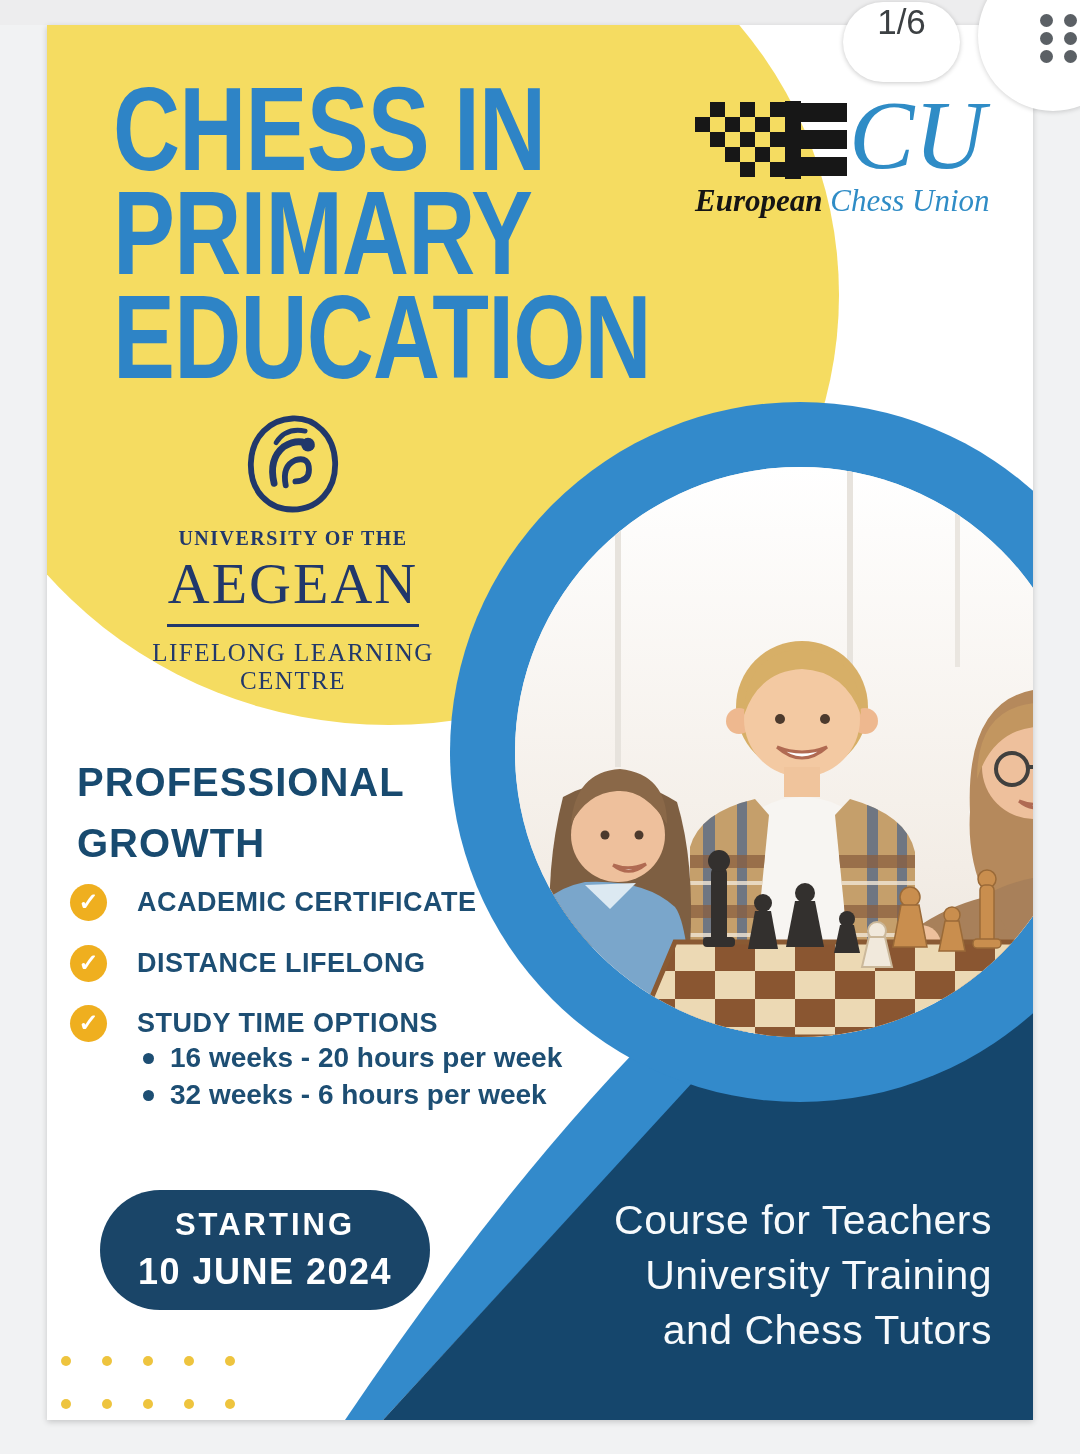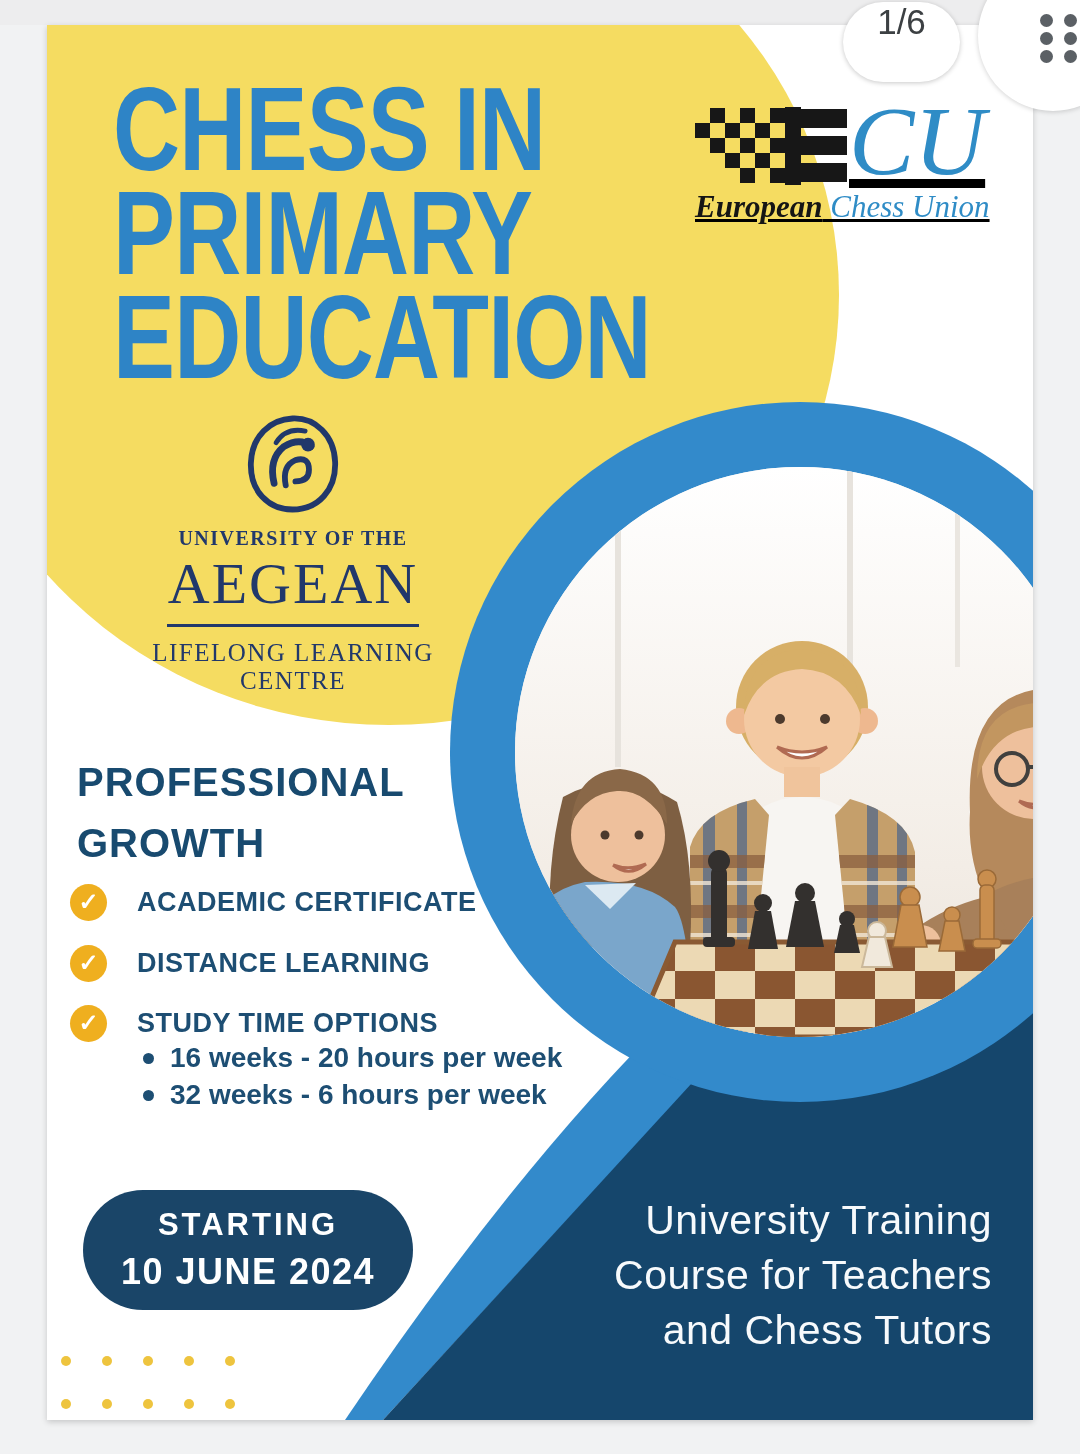--- a/index.html
+++ b/index.html
@@ -16,21 +16,21 @@
   .deco{position:absolute;left:0;top:0;width:986px;height:1395px;}
   
   .photo-circle{position:absolute;left:403px;top:377px;width:700px;height:700px;
     border-radius:50%;background:#338acb;}
   .photo{position:absolute;left:65px;top:65px;width:570px;height:570px;border-radius:50%;
     overflow:hidden;background:#f4efe9;}
   
   .title{position:absolute;left:66px;top:52px;font-weight:bold;font-size:119px;line-height:104px;
     color:#2e84c6;letter-spacing:-1px;transform:scaleX(0.78);transform-origin:0 0;white-space:nowrap;}
   
-  .ecu{position:absolute;left:648px;top:72px;width:300px;text-decoration:underline;}
+  .ecu{position:absolute;left:648px;top:66px;width:300px;}
   .ecu-top{display:flex;align-items:flex-start;}
   .ecu-flag{width:152px;height:80px;margin-top:10px;flex:none;}
   .ecu-cu{font-family:"Liberation Serif",serif;font-style:italic;font-size:98px;line-height:88px;
     color:#2f8cc6;margin-left:2px;}
   .ecu-caption{margin-top:2px;font-family:"Liberation Serif",serif;font-style:italic;
     font-size:31px;white-space:nowrap;}
   .ecu-eu{font-weight:bold;color:#151515;}
   .ecu-cw{color:#2f8cc6;}
   
   .uni{position:absolute;left:76px;top:390px;width:340px;text-align:center;color:#21386b;
@@ -44,21 +44,21 @@
   .heading{position:absolute;left:30px;top:727px;width:430px;font-size:40px;line-height:61px;
     font-weight:bold;color:#184a6f;letter-spacing:1px;}
   .check-row{position:absolute;left:23px;display:flex;align-items:center;height:40px;}
   .check-ic{width:37px;height:37px;border-radius:50%;background:#efaf1f;color:#ffffff;
     font-size:24px;font-weight:bold;display:flex;align-items:center;justify-content:center;flex:none;}
   .check-label{margin-left:30px;font-size:27px;font-weight:bold;color:#1d4e73;letter-spacing:0.5px;}
   .bullet-row{position:absolute;left:96px;display:flex;align-items:center;height:34px;}
   .bullet-dot{width:11px;height:11px;border-radius:50%;background:#1d4e73;flex:none;}
   .bullet-label{margin-left:16px;font-size:28px;font-weight:bold;color:#1d4e73;}
   
-  .badge{position:absolute;left:36px;top:1165px;width:330px;height:120px;border-radius:64px;
+  .badge{position:absolute;left:53px;top:1165px;width:330px;height:120px;border-radius:64px;
     background:#1a4568;color:#ffffff;display:flex;flex-direction:column;align-items:center;
     justify-content:center;}
   .badge-l1{font-size:31px;font-weight:bold;letter-spacing:3px;}
   .badge-l2{margin-top:8px;font-size:36px;font-weight:bold;letter-spacing:1.5px;}
   
   .footer{position:absolute;right:41px;top:1168px;text-align:right;color:#f7fafc;
     font-size:41px;line-height:55px;letter-spacing:0.5px;}
   
   .dots{position:absolute;left:14px;top:1331px;display:grid;grid-template-columns:repeat(5,10px);
     grid-template-rows:repeat(2,10px);column-gap:31px;row-gap:33px;}
@@ -242,21 +242,21 @@
     </div>
 
     <div class="heading">PROFESSIONAL GROWTH</div>
 
     <div class="check-row" style="top:857px">
       <span class="check-ic">✓</span>
       <span class="check-label">ACADEMIC CERTIFICATE</span>
     </div>
     <div class="check-row" style="top:918px">
       <span class="check-ic">✓</span>
-      <span class="check-label">DISTANCE LEARNING</span>
+      <span class="check-label">DISTANCE LIFELONG</span>
     </div>
     <div class="check-row" style="top:978px">
       <span class="check-ic">✓</span>
       <span class="check-label">STUDY TIME OPTIONS</span>
     </div>
 
     <div class="bullet-row" style="top:1016px">
       <span class="bullet-dot"></span>
       <span class="bullet-label">16 weeks - 20 hours per week</span>
     </div>
@@ -264,22 +264,22 @@
       <span class="bullet-dot"></span>
       <span class="bullet-label">32 weeks - 6 hours per week</span>
     </div>
 
     <div class="badge">
       <div class="badge-l1">STARTING</div>
       <div class="badge-l2">10 JUNE 2024</div>
     </div>
 
     <div class="footer">
+      <div>Course for Teachers</div>
       <div>University Training</div>
-      <div>Course for Teachers</div>
       <div>and Chess Tutors</div>
     </div>
 
     <div class="dots">
       <span></span>
         <span></span>
         <span></span>
         <span></span>
         <span></span>
       <span></span>

